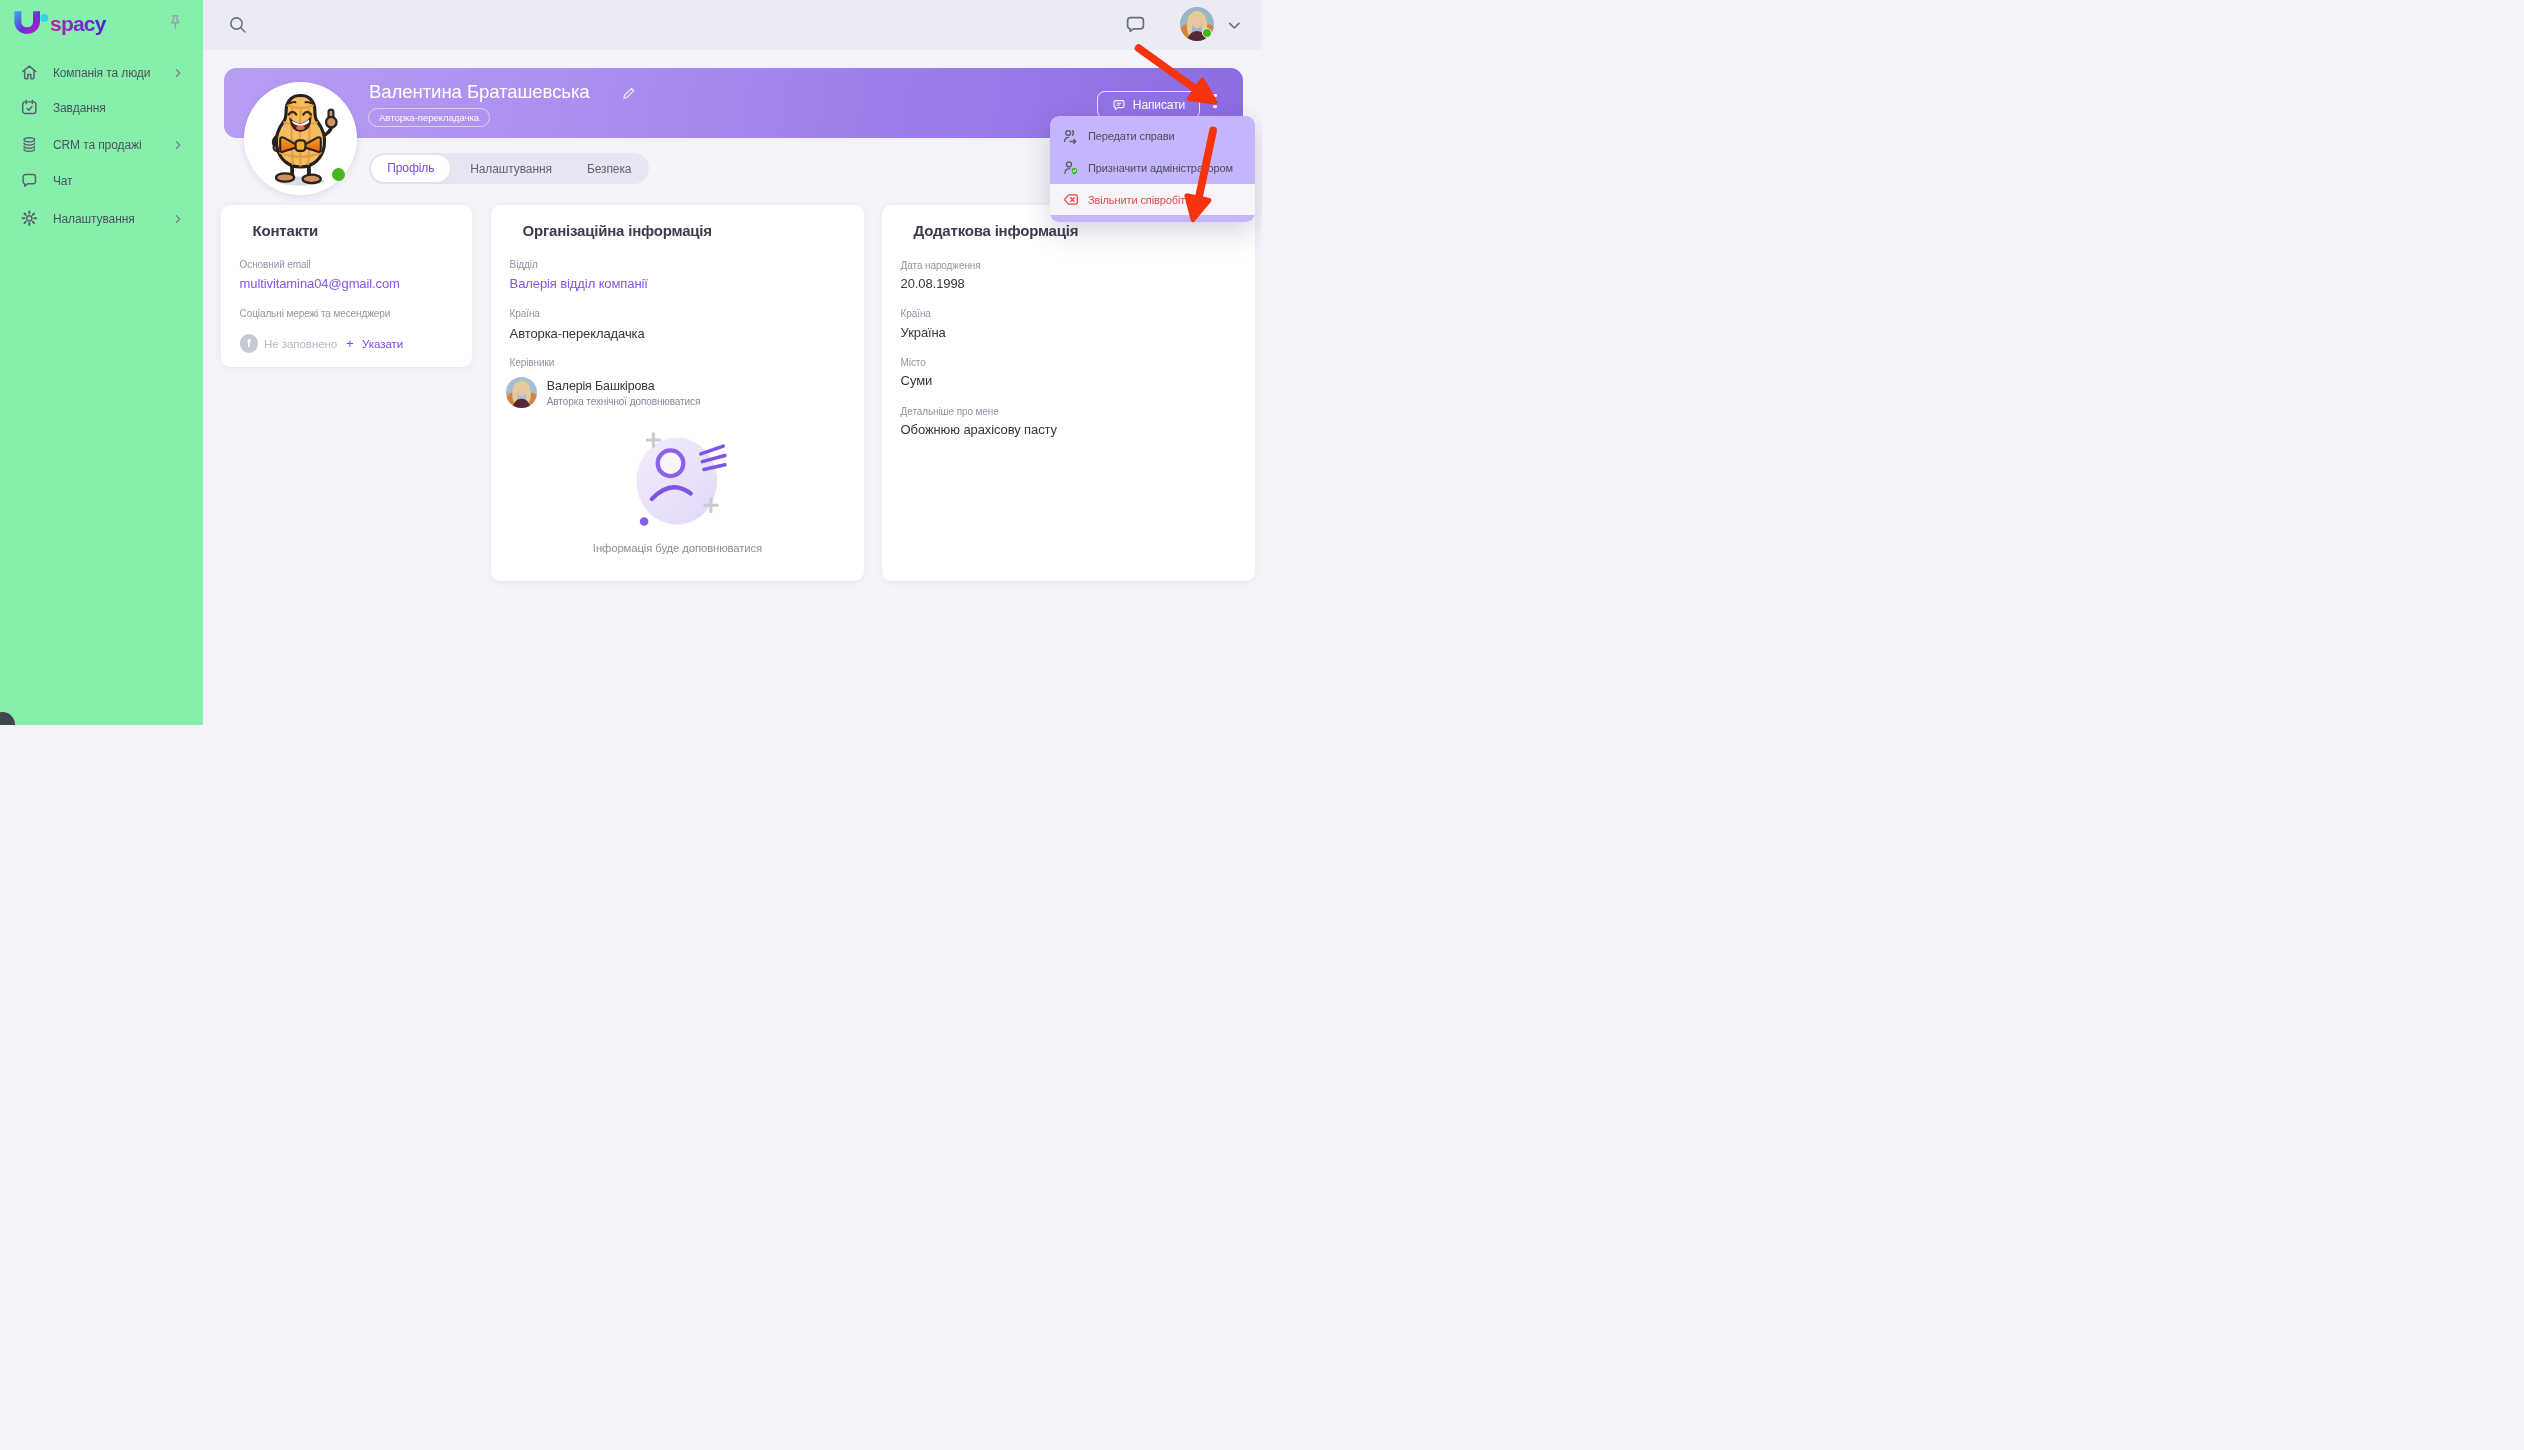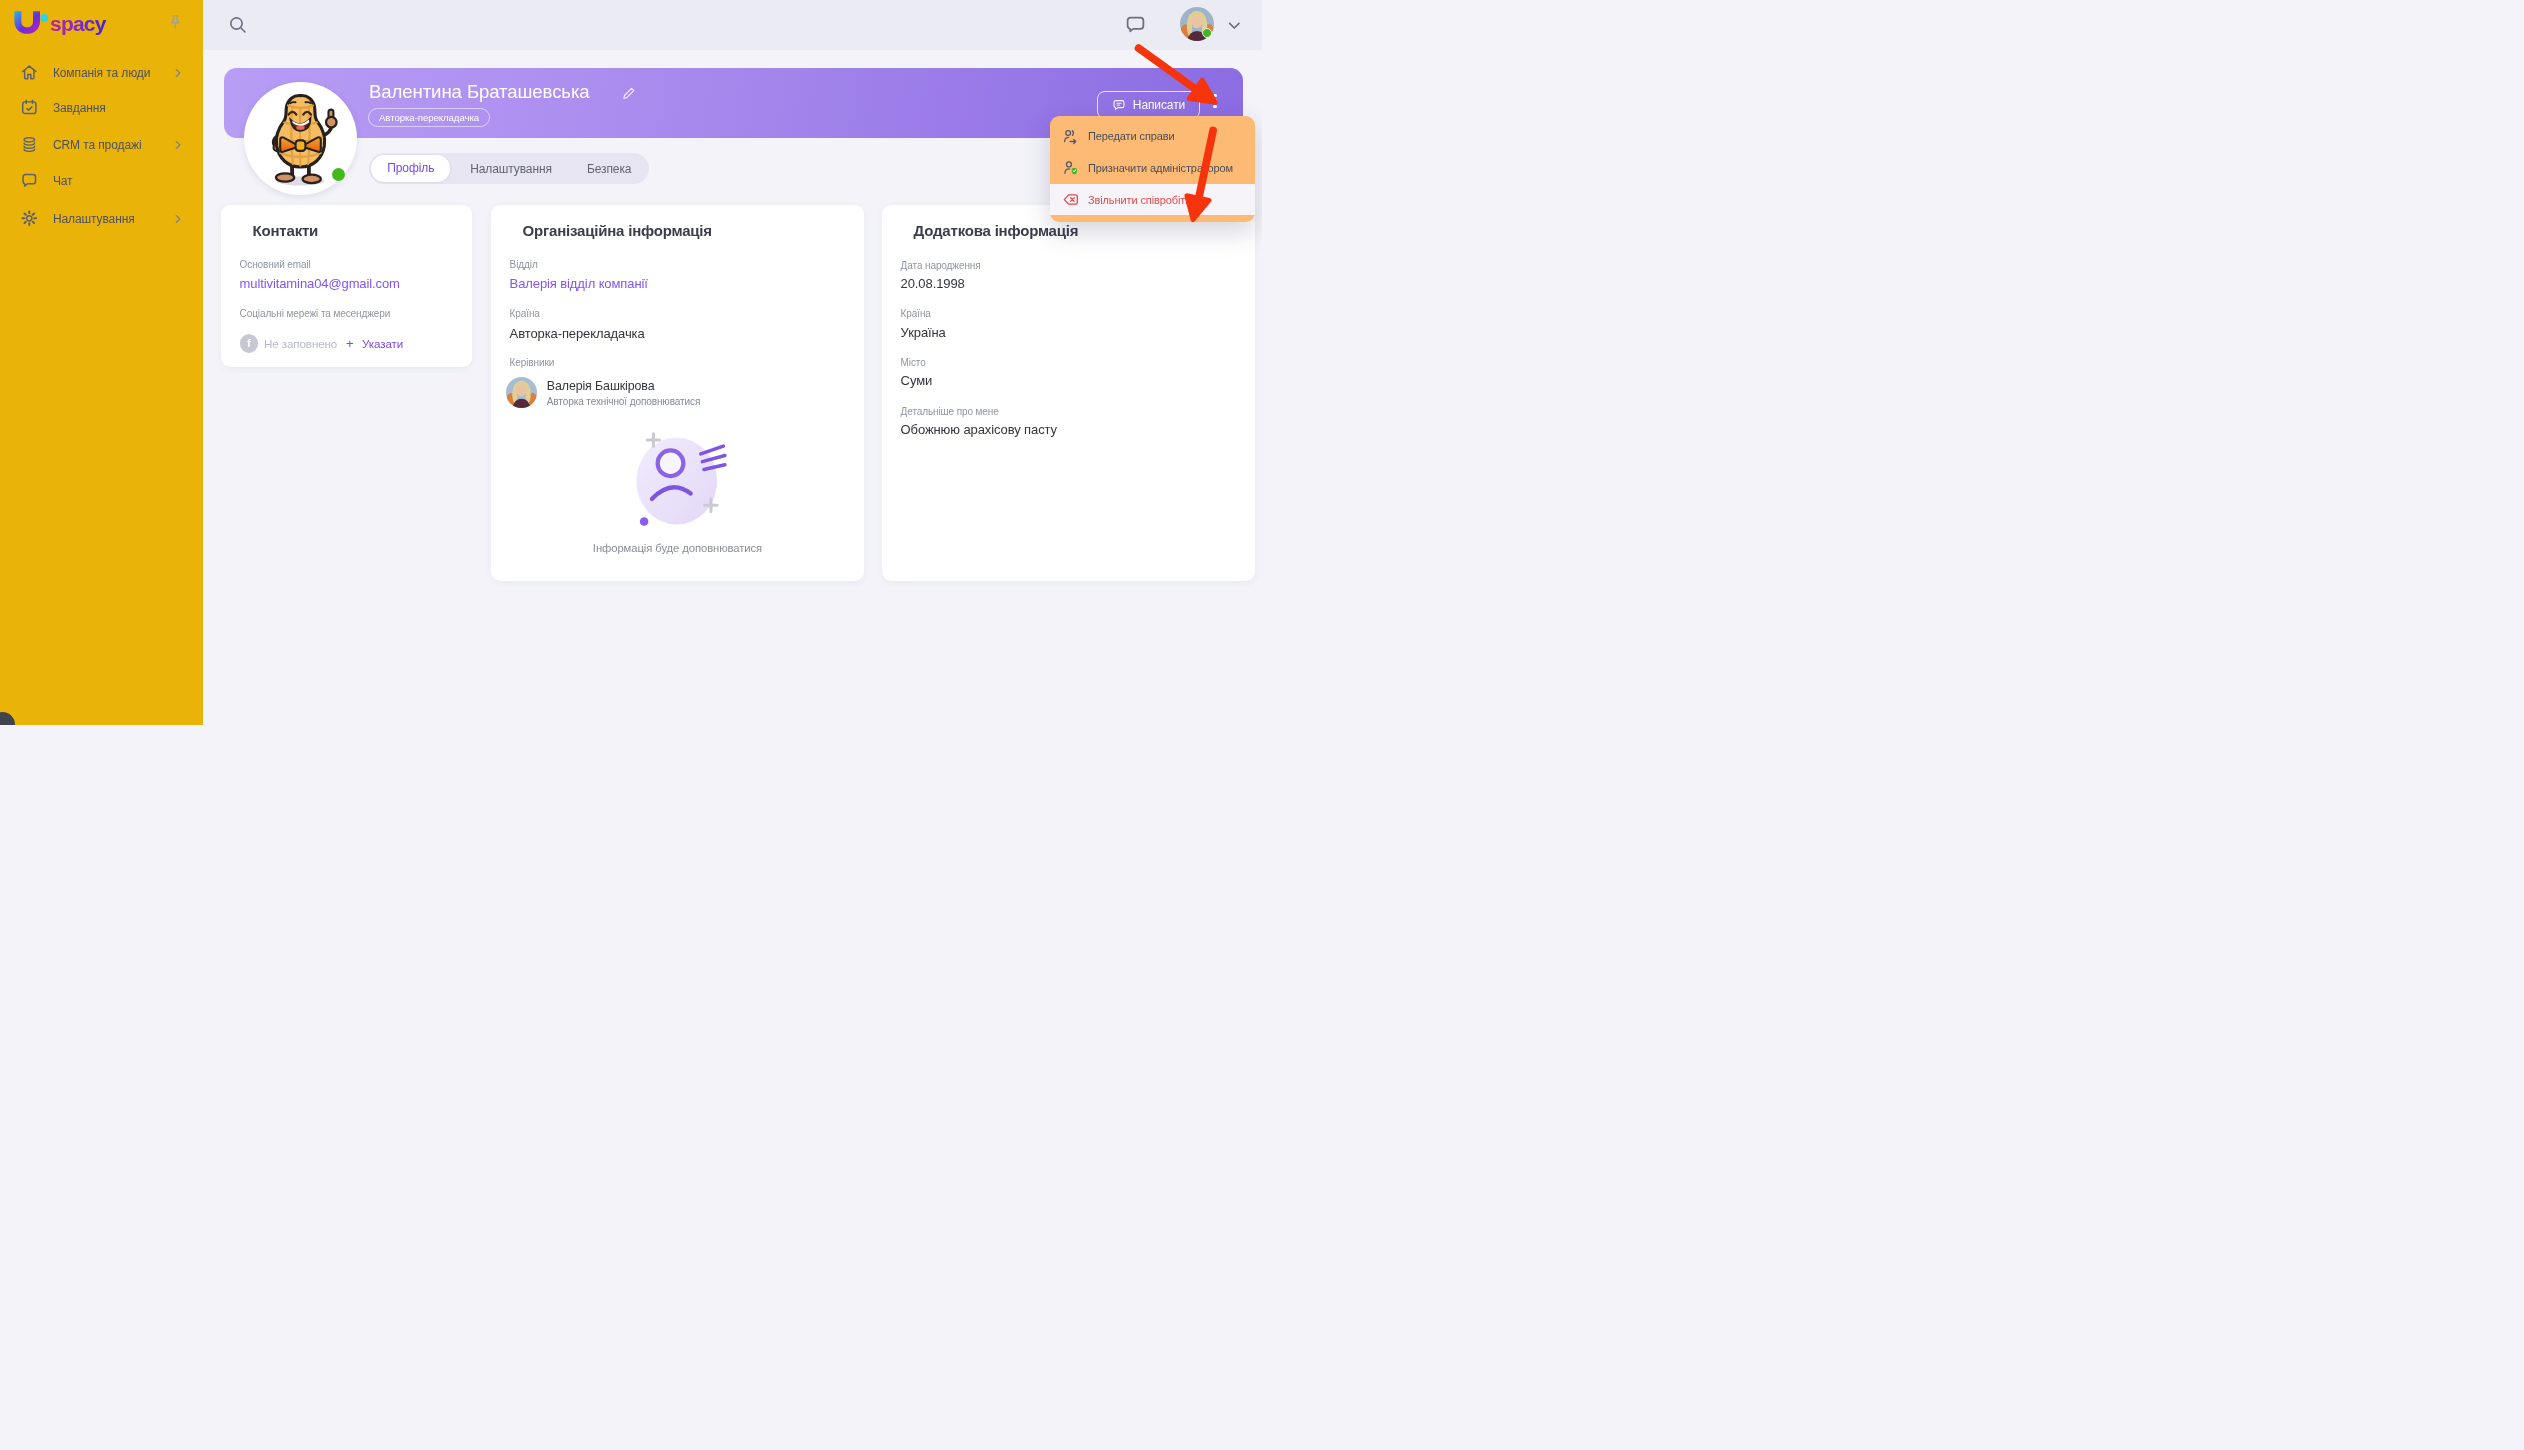--- a/index.html
+++ b/index.html
@@ -5,21 +5,21 @@
 <style>
   html,body{margin:0;padding:0;background:#f3f3f9;}
   *{box-sizing:border-box;font-family:"Liberation Sans","DejaVu Sans",sans-serif;}
   .app{position:relative;width:1262px;height:725px;background:#f3f3f9;overflow:hidden;letter-spacing:-0.1px;}
 
   
   .topbar{position:absolute;left:203px;top:0;width:1059px;height:50px;background:#eaebf3;}
   .icon-btn{position:absolute;cursor:pointer;}
 
   
-  .sidebar{position:absolute;left:0;top:0;width:203px;height:725px;background:#eab308;}
+  .sidebar{position:absolute;left:0;top:0;width:203px;height:725px;background:#86efac;}
   .logo{position:absolute;left:12.4px;top:8.5px;width:101px;height:29.5px;cursor:pointer;}
   .pin{position:absolute;left:166px;top:13.2px;width:18.6px;height:18.6px;cursor:pointer;}
   .nav-item{position:absolute;left:11px;width:180px;height:31px;display:flex;align-items:center;cursor:pointer;border-radius:7.8px;text-align:right;}
   .nav-item .nicon{width:18.6px;height:18.6px;margin-left:9.3px;flex:0 0 auto;}
   .nav-item .nlabel{margin-left:14px;font-size:12px;color:#4d515f;white-space:nowrap;}
   .nav-item .nchev{margin-left:auto;margin-right:6.2px;width:14px;height:14px;}
 
   
   .banner{position:absolute;left:224px;top:68px;width:1019px;height:70px;border-radius:12.4px;
           background:linear-gradient(100deg,#b79df4 0%,#ab8def 38%,#8b6ce2 100%);z-index:10;}
@@ -52,21 +52,21 @@
   .muted{color:#b6b9c4;font-size:11.6px;}
   .add-link{color:#7b47ea;font-size:11.6px;font-weight:500;cursor:pointer;}
   .mgr-row{position:absolute;left:14.8px;top:172px;width:326px;height:33px;cursor:pointer;}
   .mgr-avatar{position:absolute;left:0;top:0;width:31px;height:31px;border-radius:50%;overflow:hidden;}
   .mgr-name{position:absolute;left:41px;top:2.3px;font-size:12.4px;color:#33353f;white-space:nowrap;}
   .mgr-role{position:absolute;left:41px;top:19.4px;font-size:10px;color:#85889a;white-space:nowrap;}
   .empty-ill{position:absolute;left:136px;top:224px;width:101px;height:105px;}
   .empty-caption{position:absolute;left:0;top:337px;width:373px;text-align:center;font-size:11.3px;color:#8a8d99;}
 
   
-  .menu{position:absolute;left:1050px;top:116px;width:205px;height:106px;background:#fdba74;border-radius:9.3px;
+  .menu{position:absolute;left:1050px;top:116px;width:205px;height:106px;background:#c4b5fd;border-radius:9.3px;
         box-shadow:0 9.3px 26.4px rgba(45,40,90,.20);z-index:50;}
   .menu-item{position:absolute;left:0;width:205px;height:31px;display:flex;align-items:center;cursor:pointer;}
   .menu-item .micon{width:17px;height:17px;margin-left:12.4px;flex:0 0 auto;}
   .menu-item .mlabel{margin-left:8.5px;font-size:11px;color:#4b4e59;white-space:nowrap;}
   .menu-item.danger{background:#f7f4f9;}
   .menu-item.danger .mlabel{color:#e14b4b;}
 
   .arrows{position:absolute;left:0;top:0;width:1262px;height:725px;z-index:60;pointer-events:none;}
   .corner-notch{position:absolute;left:-10px;top:712px;width:25px;height:25px;border-radius:50%;background:#40444f;z-index:70;}
 </style>

